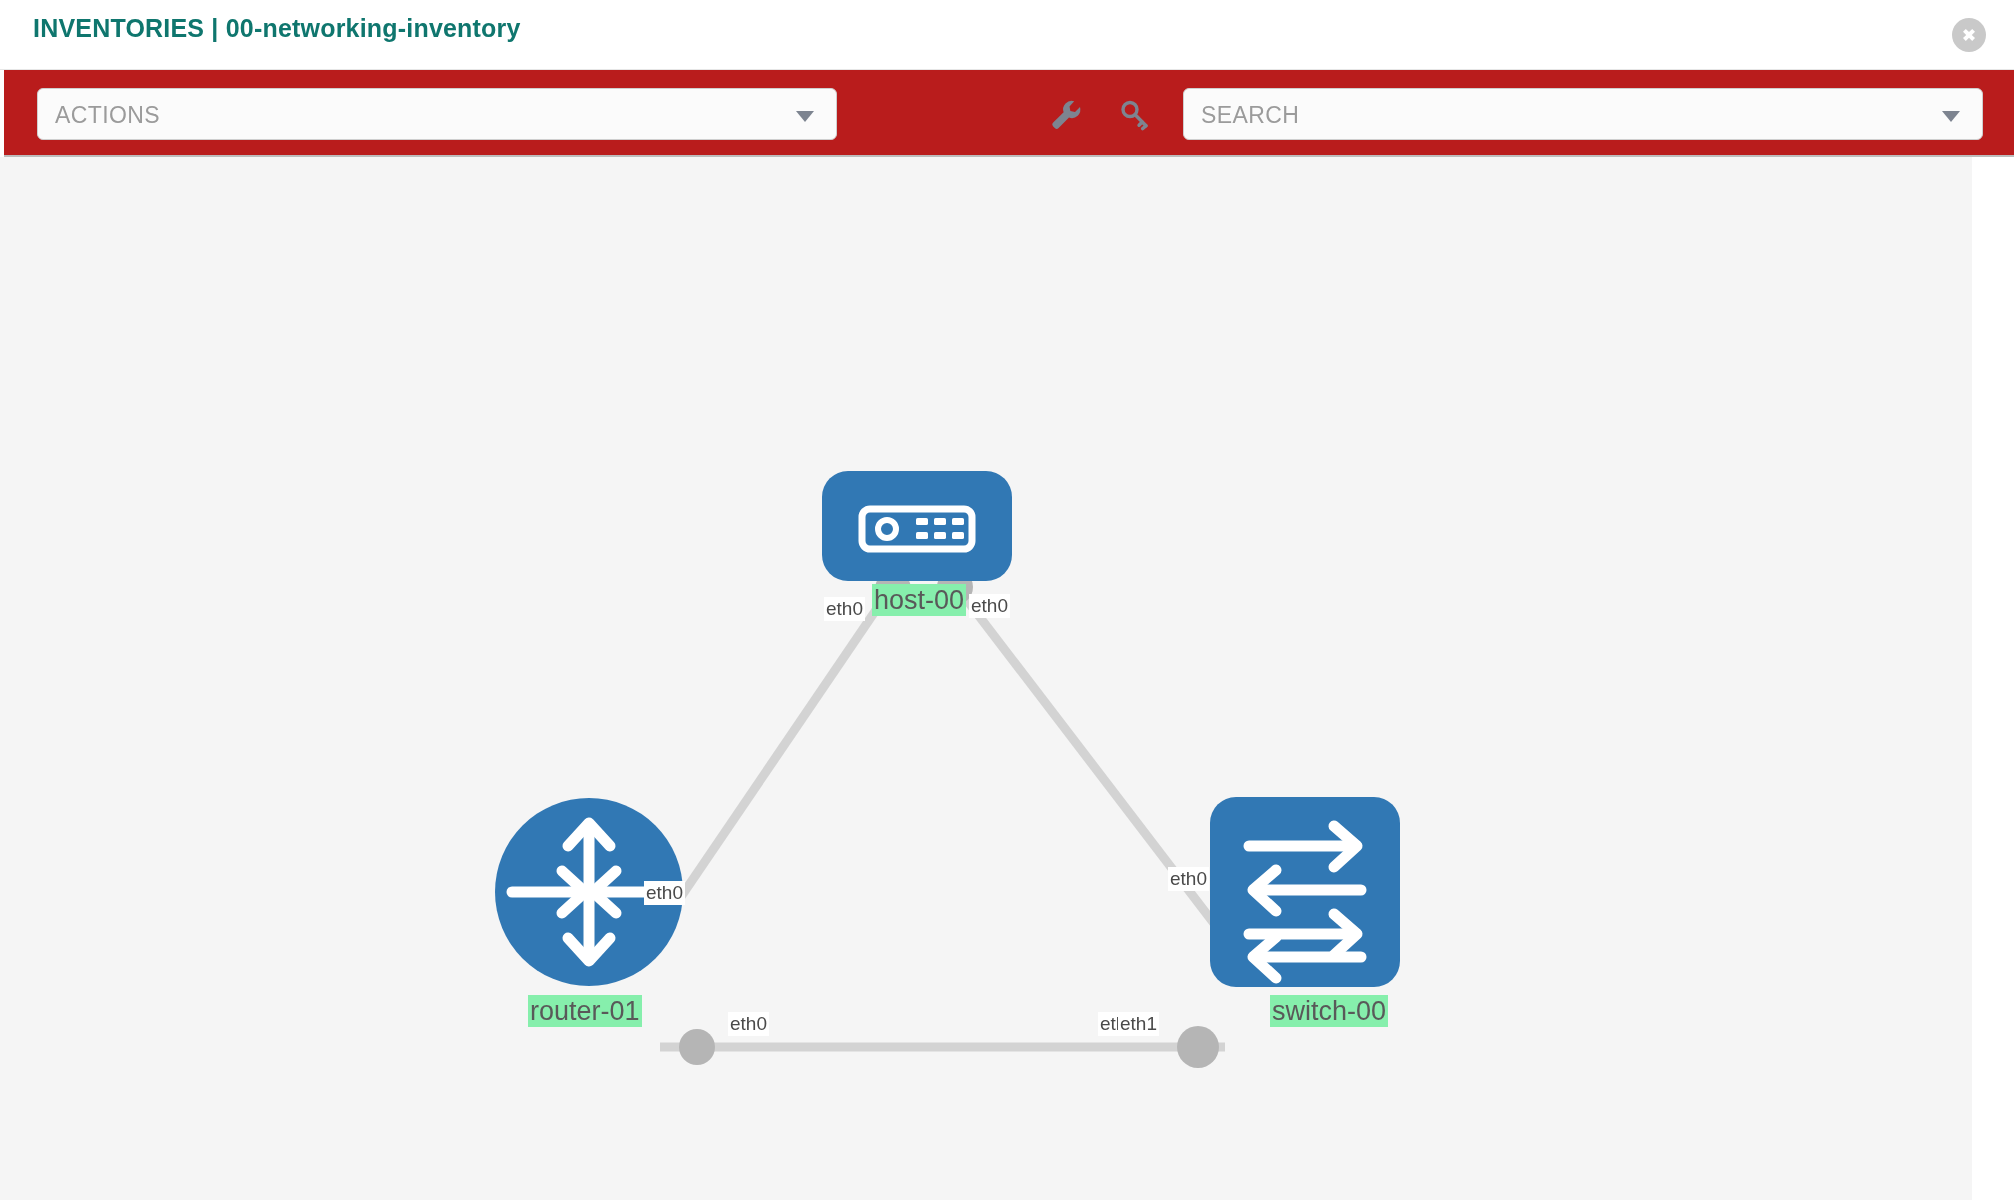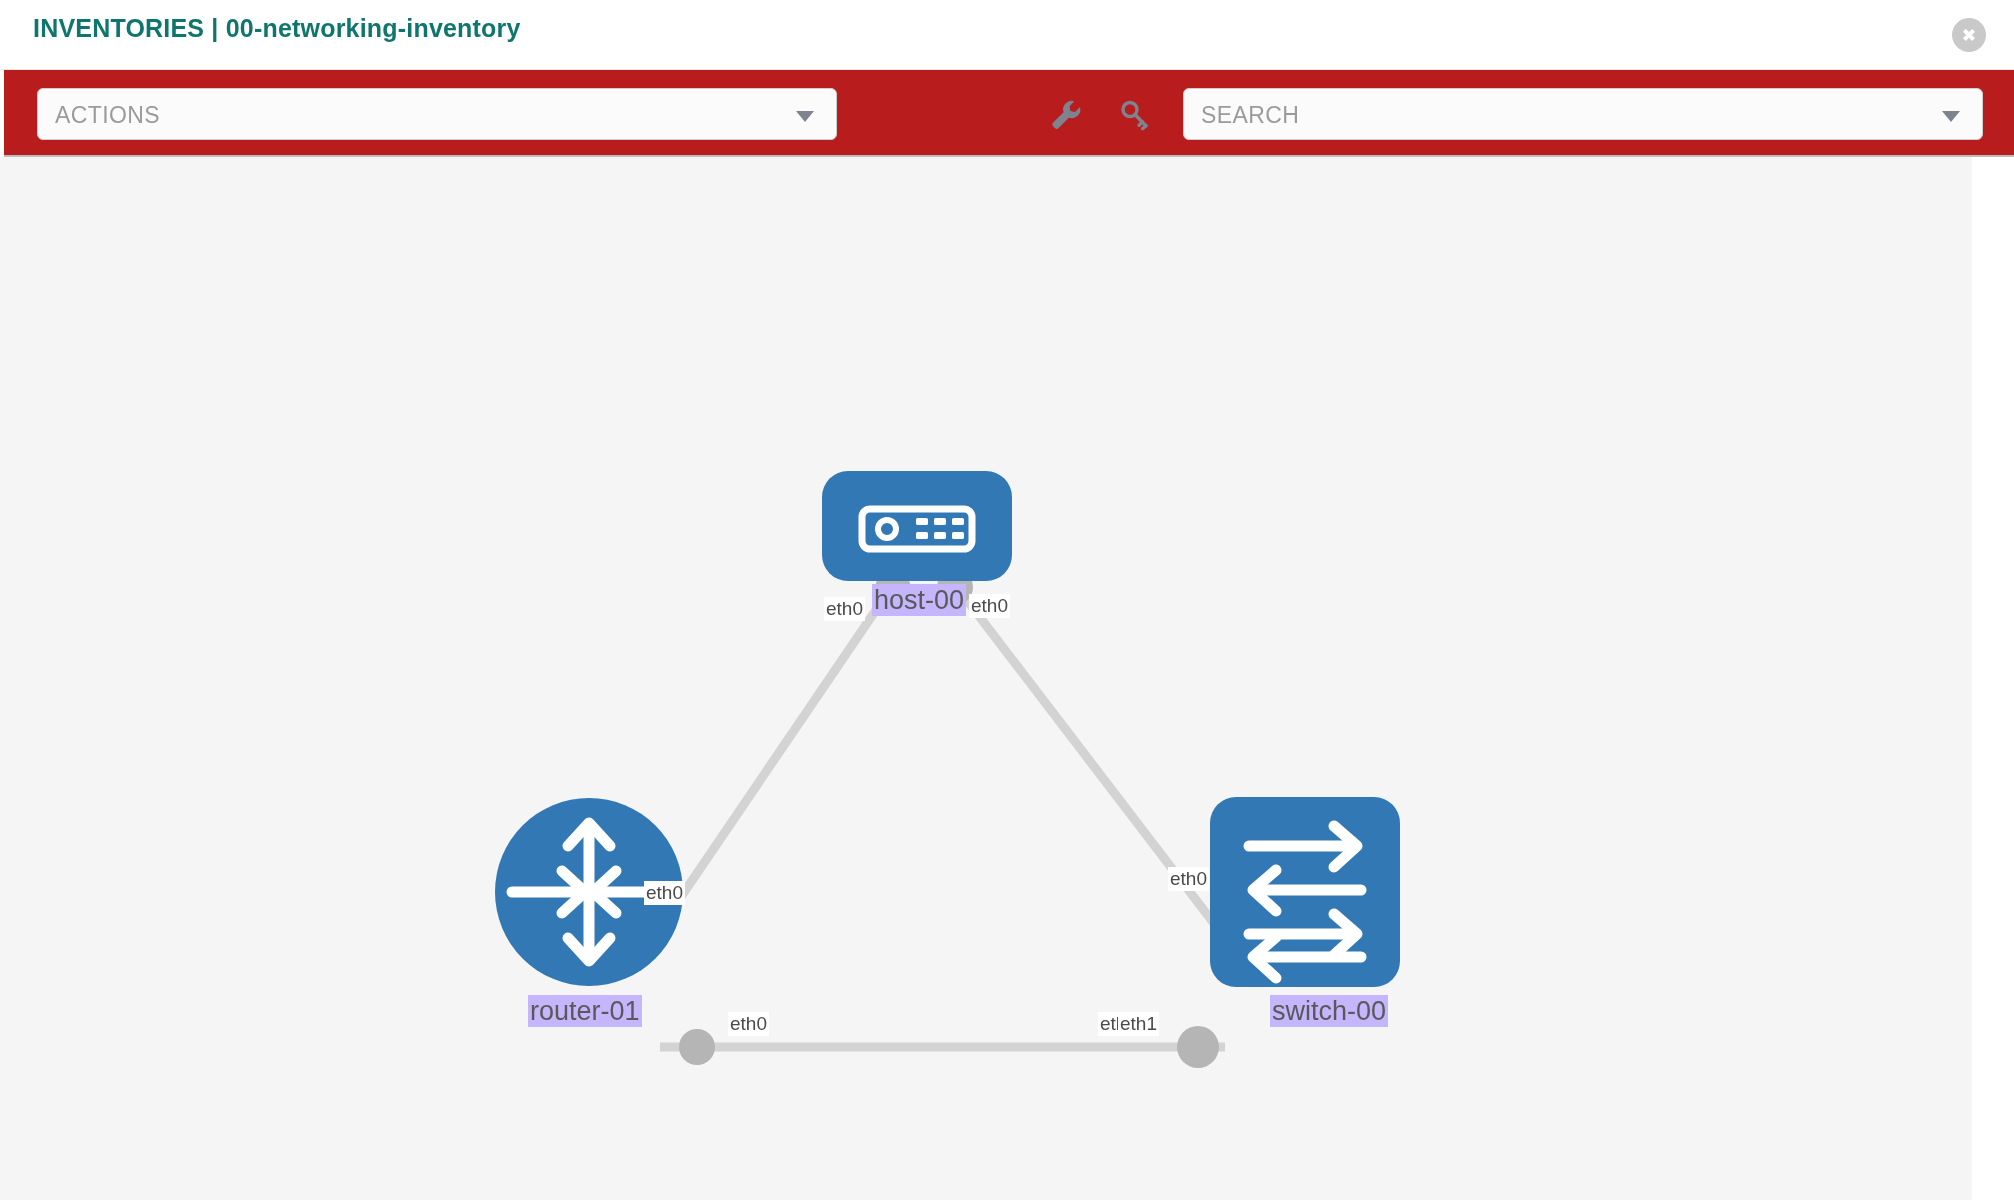--- a/index.html
+++ b/index.html
@@ -131,21 +131,21 @@
   }
   .topo-svg {
     position: absolute;
     left: 0; top: 0;
     width: 2014px;
     height: 1043px;
   }
 
   .node-label {
     position: absolute;
-    background: #c4b5fd;
+    background: #86efac;
     color: #595959;
     font-size: 27px;
     white-space: nowrap;
     padding: 0 2px;
     line-height: 32px;
   }
   .iface-label {
     position: absolute;
     background: #ffffff;
     color: #4a4a4a;

